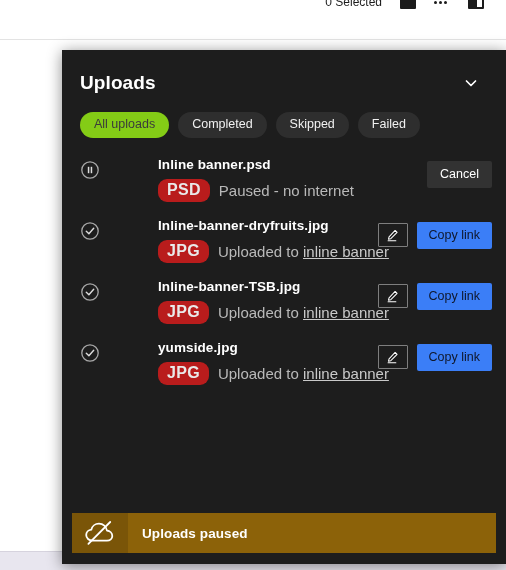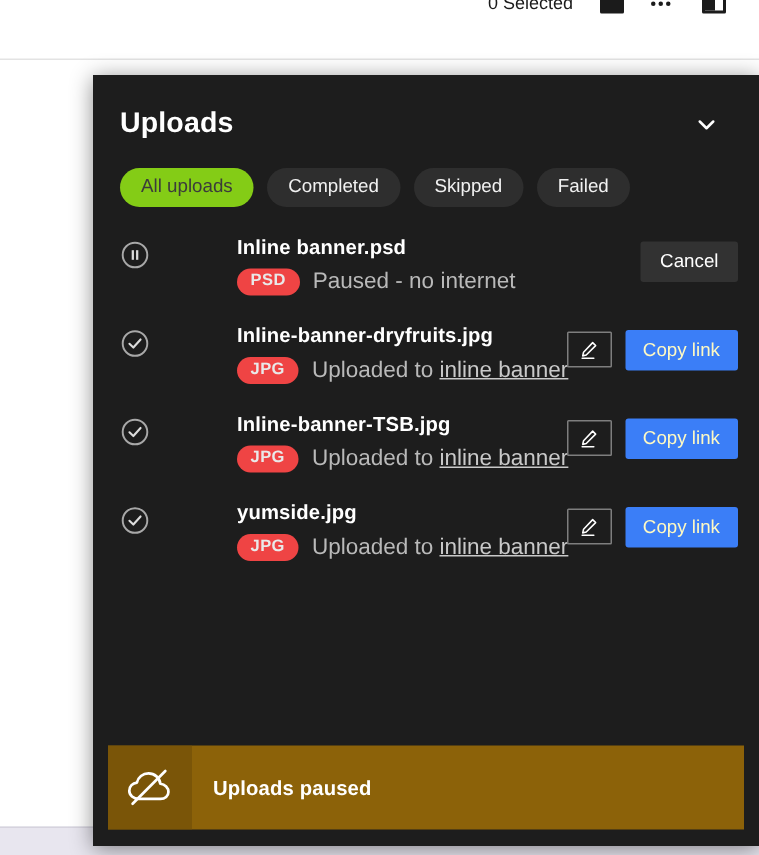--- a/index.html
+++ b/index.html
@@ -183,23 +183,23 @@
     letter-spacing: 0.1px;
     white-space: nowrap;
   }
   .file-meta {
     display: flex;
     align-items: center;
     gap: 9px;
     margin-top: 7px;
   }
   .type-badge {
-    background: #ef4444;
+    background: #b91c1c;
     color: #e9e9e9;
-    font-size: 11px;
+    font-size: 16px;
     font-weight: bold;
     border-radius: 9px;
     padding: 3px 9px 4px 9px;
     line-height: 1;
     letter-spacing: 0.3px;
   }
   .meta-text {
     font-size: 15px;
     color: #b9b9b9;
     white-space: nowrap;
@@ -237,36 +237,36 @@
     display: flex;
     align-items: center;
     justify-content: center;
     cursor: pointer;
     border-radius: 1px;
     padding: 0;
   }
   .btn-edit svg { display: block; }
   .btn-copy {
     background: #3b7ef7;
-    color: #fef9c3;
+    color: #0f172a;
     font-size: 12.5px;
     border: none;
     border-radius: 2px;
     padding: 7px 12px 8px 12px;
     cursor: pointer;
     font-family: inherit;
     line-height: 1;
     white-space: nowrap;
   }
 
   
   .alert-banner {
     flex: none;
     margin: 0 10px 11px 10px;
-    height: 56px;
+    height: 40px;
     background: #8c6209;
     display: flex;
     align-items: stretch;
     overflow: hidden;
   }
   .alert-icon-box {
     width: 56px;
     flex: none;
     background: #7a5508;
     display: flex;

